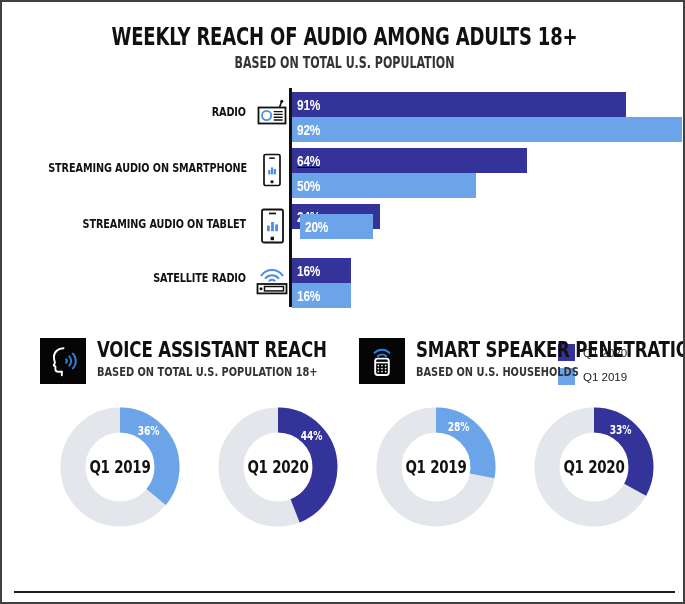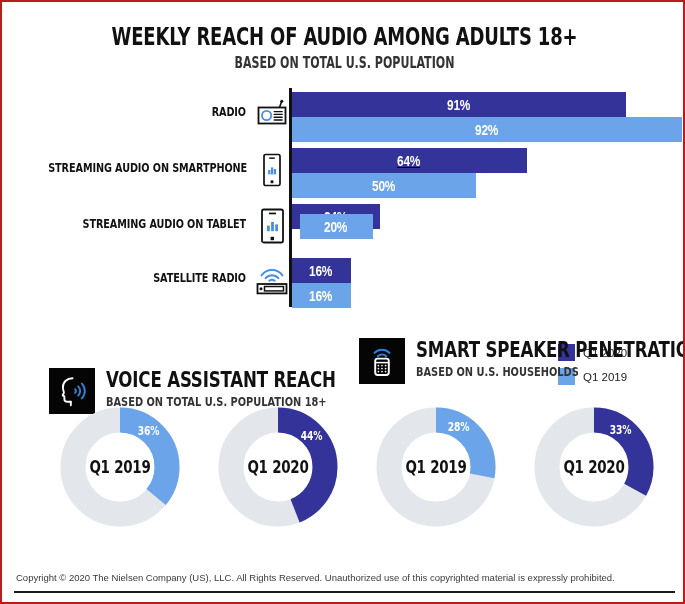--- a/index.html
+++ b/index.html
@@ -6,21 +6,21 @@
   * { box-sizing: border-box; margin: 0; padding: 0; }
   html, body { background: #888; }
   body {
     font-family: "Liberation Sans", sans-serif;
     display: flex; align-items: flex-start; justify-content: center;
   }
   .infographic {
     position: relative;
     width: 685px; height: 604px;
     background: #ffffff;
-    border: 2px solid #b91c1c;
+    border: 2px solid #404040;
     overflow: hidden;
   }
   .cond { font-family: "Liberation Sans Narrow", "DejaVu Sans Condensed", "Liberation Sans", sans-serif;
           font-stretch: condensed; }
 
   
   .headline {
     position: absolute; top: 20px; left: 0; width: 685px;
     text-align: center;
     font-size: 25px; font-weight: bold; letter-spacing: -0.2px;
@@ -48,41 +48,41 @@
     font-size: 12.5px; font-weight: bold; text-transform: uppercase;
     letter-spacing: -0.1px; white-space: nowrap;
     transform: scaleX(0.86); transform-origin: right center;
   }
   .baricon {
     position: absolute; right: 397px; width: 36px; height: 40px;
     display: flex; align-items: center; justify-content: center;
   }
   .bar {
     position: absolute; left: 290px; height: 25px;
-    display: flex; align-items: center; justify-content: center;
+    display: flex; align-items: center; justify-content: flex-start;
   }
   .bar.dark { background: #333399; }
   .bar.light { background: #6BA4E8; }
   .barval {
     color: #fff; font-size: 14px; font-weight: bold;
     padding-right: 7px; letter-spacing: -0.3px;
     transform: scaleX(0.85); transform-origin: right center;
   }
 
   
   .legend { position: absolute; left: 556px; top: 258px; }
   .legrow { display: flex; align-items: center; margin-bottom: 7px; }
   .legsw { width: 17px; height: 17px; margin-right: 8px; }
   .legsw.dark { background: #333399; }
   .legsw.light { background: #6BA4E8; }
   .legtxt { font-size: 11.5px; color: #222; }
 
   
   .section { position: absolute; top: 336px; display: flex; align-items: flex-start; }
-  .section.left { left: 47px; margin-top: 30px; }
+  .section.left { left: 38px; }
   .section.right { left: 357px; }
   .secicon {
     width: 46px; height: 46px; background: #050505;
     display: flex; align-items: center; justify-content: center;
     flex: 0 0 46px; margin-right: 11px;
   }
   .sectitle {
     font-size: 22px; font-weight: bold; color: #111;
     text-transform: uppercase; letter-spacing: -0.2px; line-height: 1.05;
     white-space: nowrap;
@@ -298,14 +298,13 @@
             <circle cx="61" cy="61" r="47" fill="none" stroke="#E3E6EA" stroke-width="25"></circle>
             <circle cx="61" cy="61" r="47" fill="none" stroke="#333399" stroke-width="25" stroke-dasharray="97.45 197.86" transform="rotate(-90 61 61)"></circle>
           </svg>
           <div class="donut-center cond">Q1 2020</div>
           <div class="donut-pct cond" style="left: 74.8038px; top: 16.6161px;">33%</div>
         </div>
       </div>
   </div>
 
   <div class="footline"></div>
-  <div class="footer">Copyright © 2020 The Nielsen Company (US), LLC. All Rights Reserved. Unauthorized use of this copyrighted material is expressly prohibited.</div>
 </div>
 
 </body></html>

